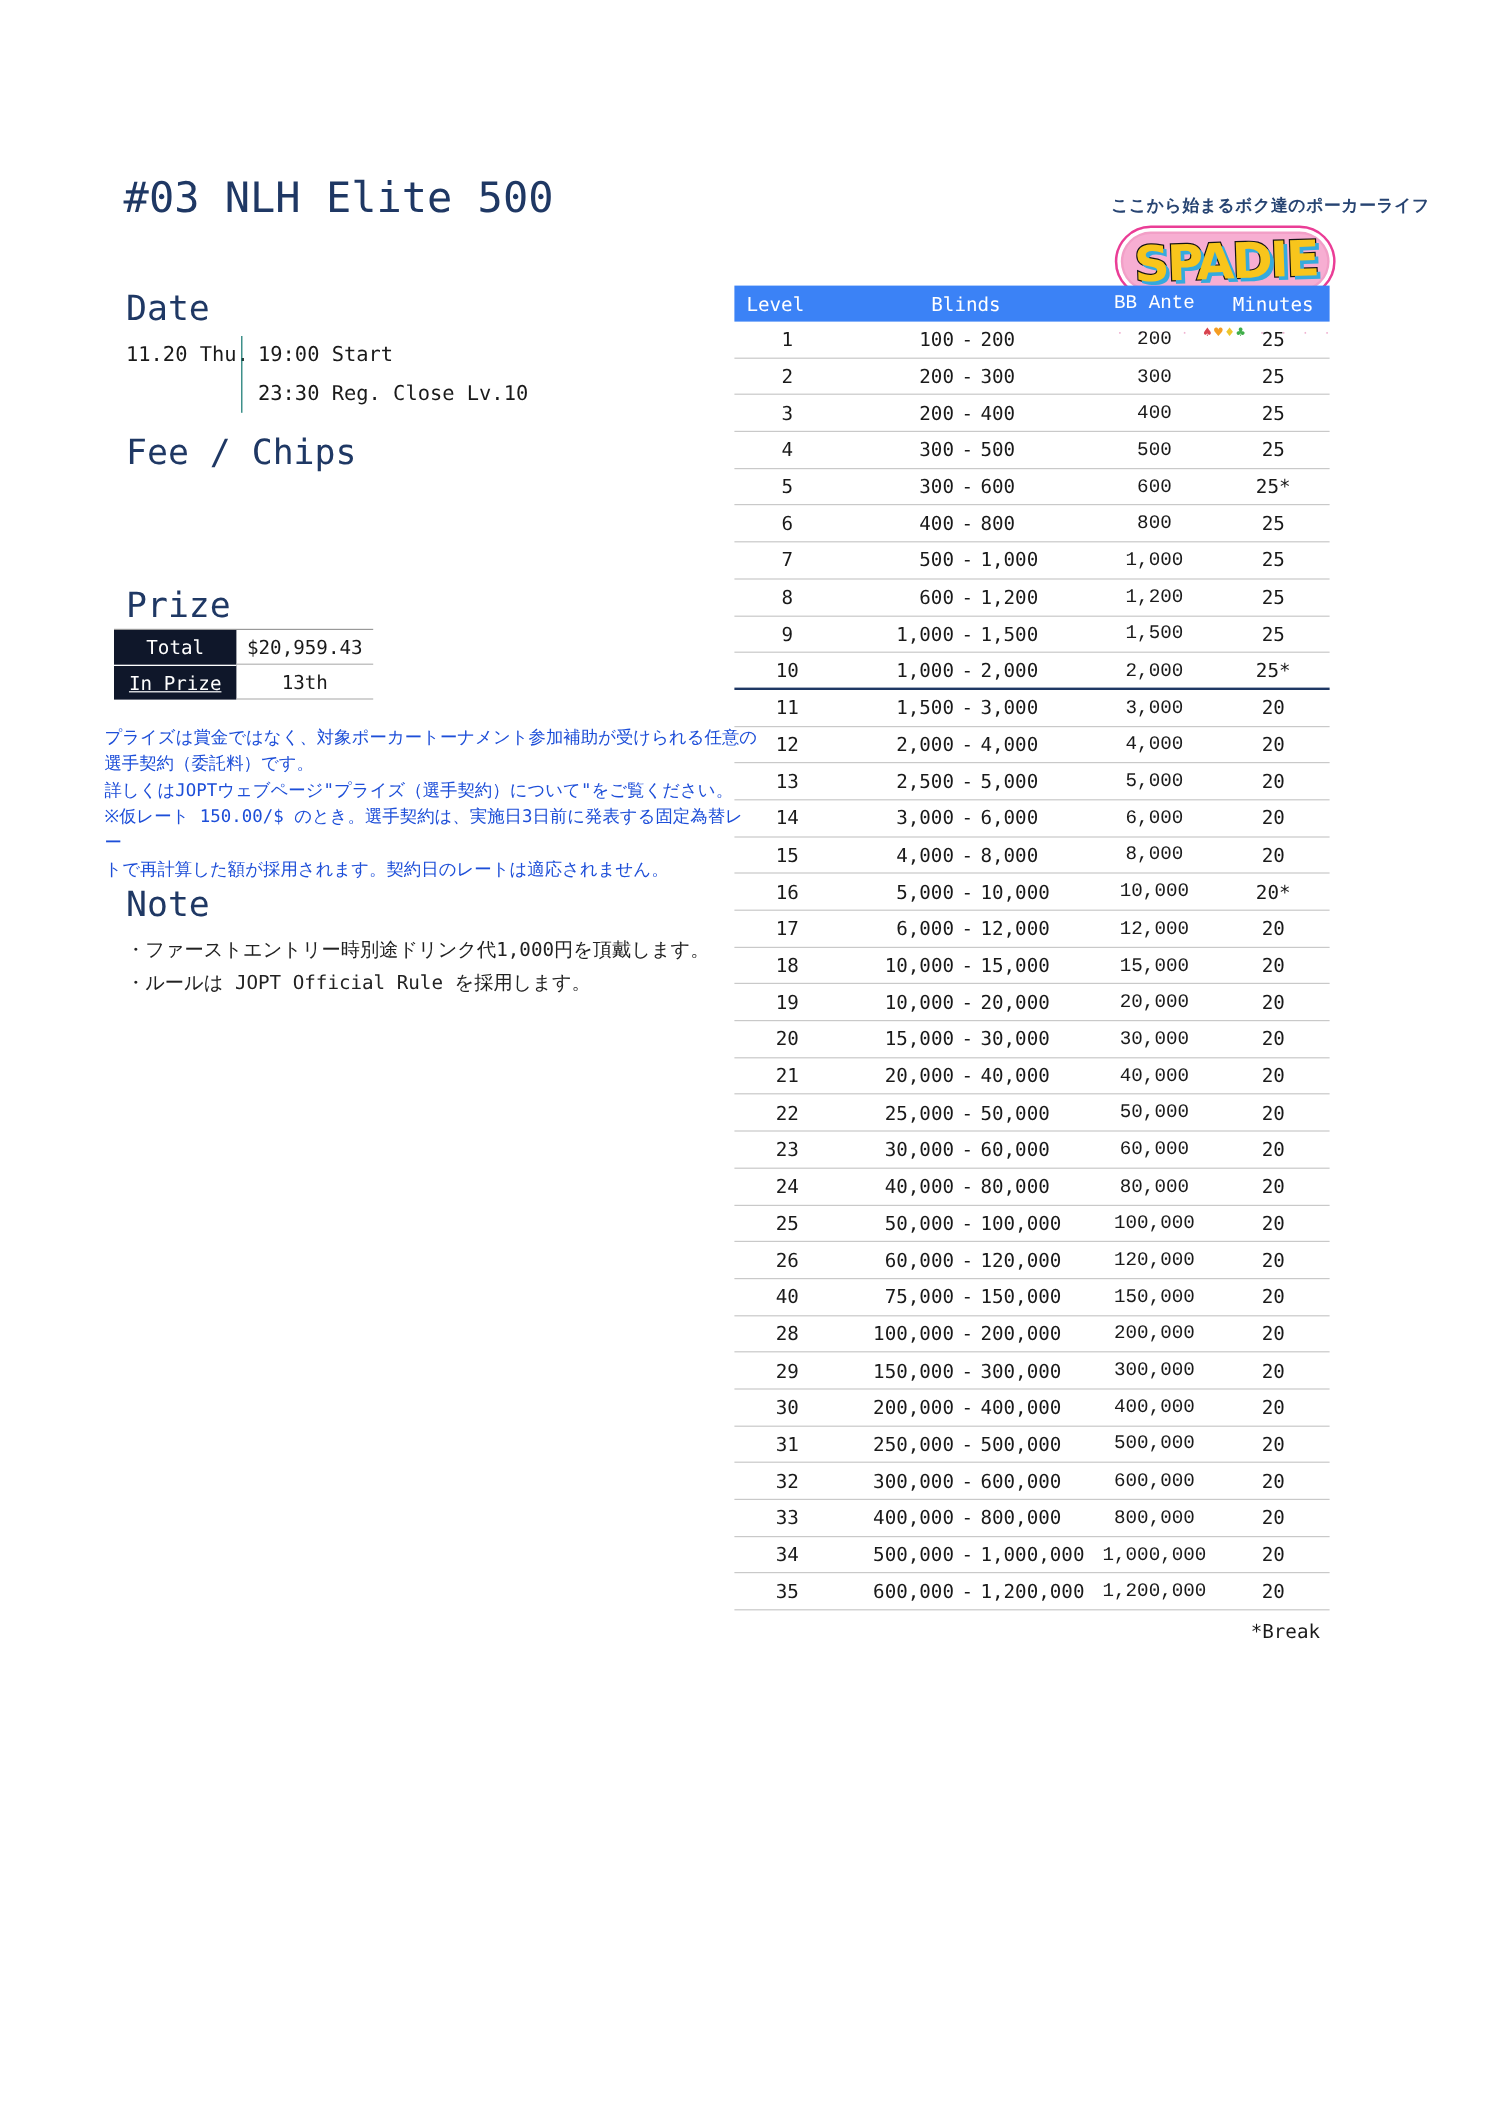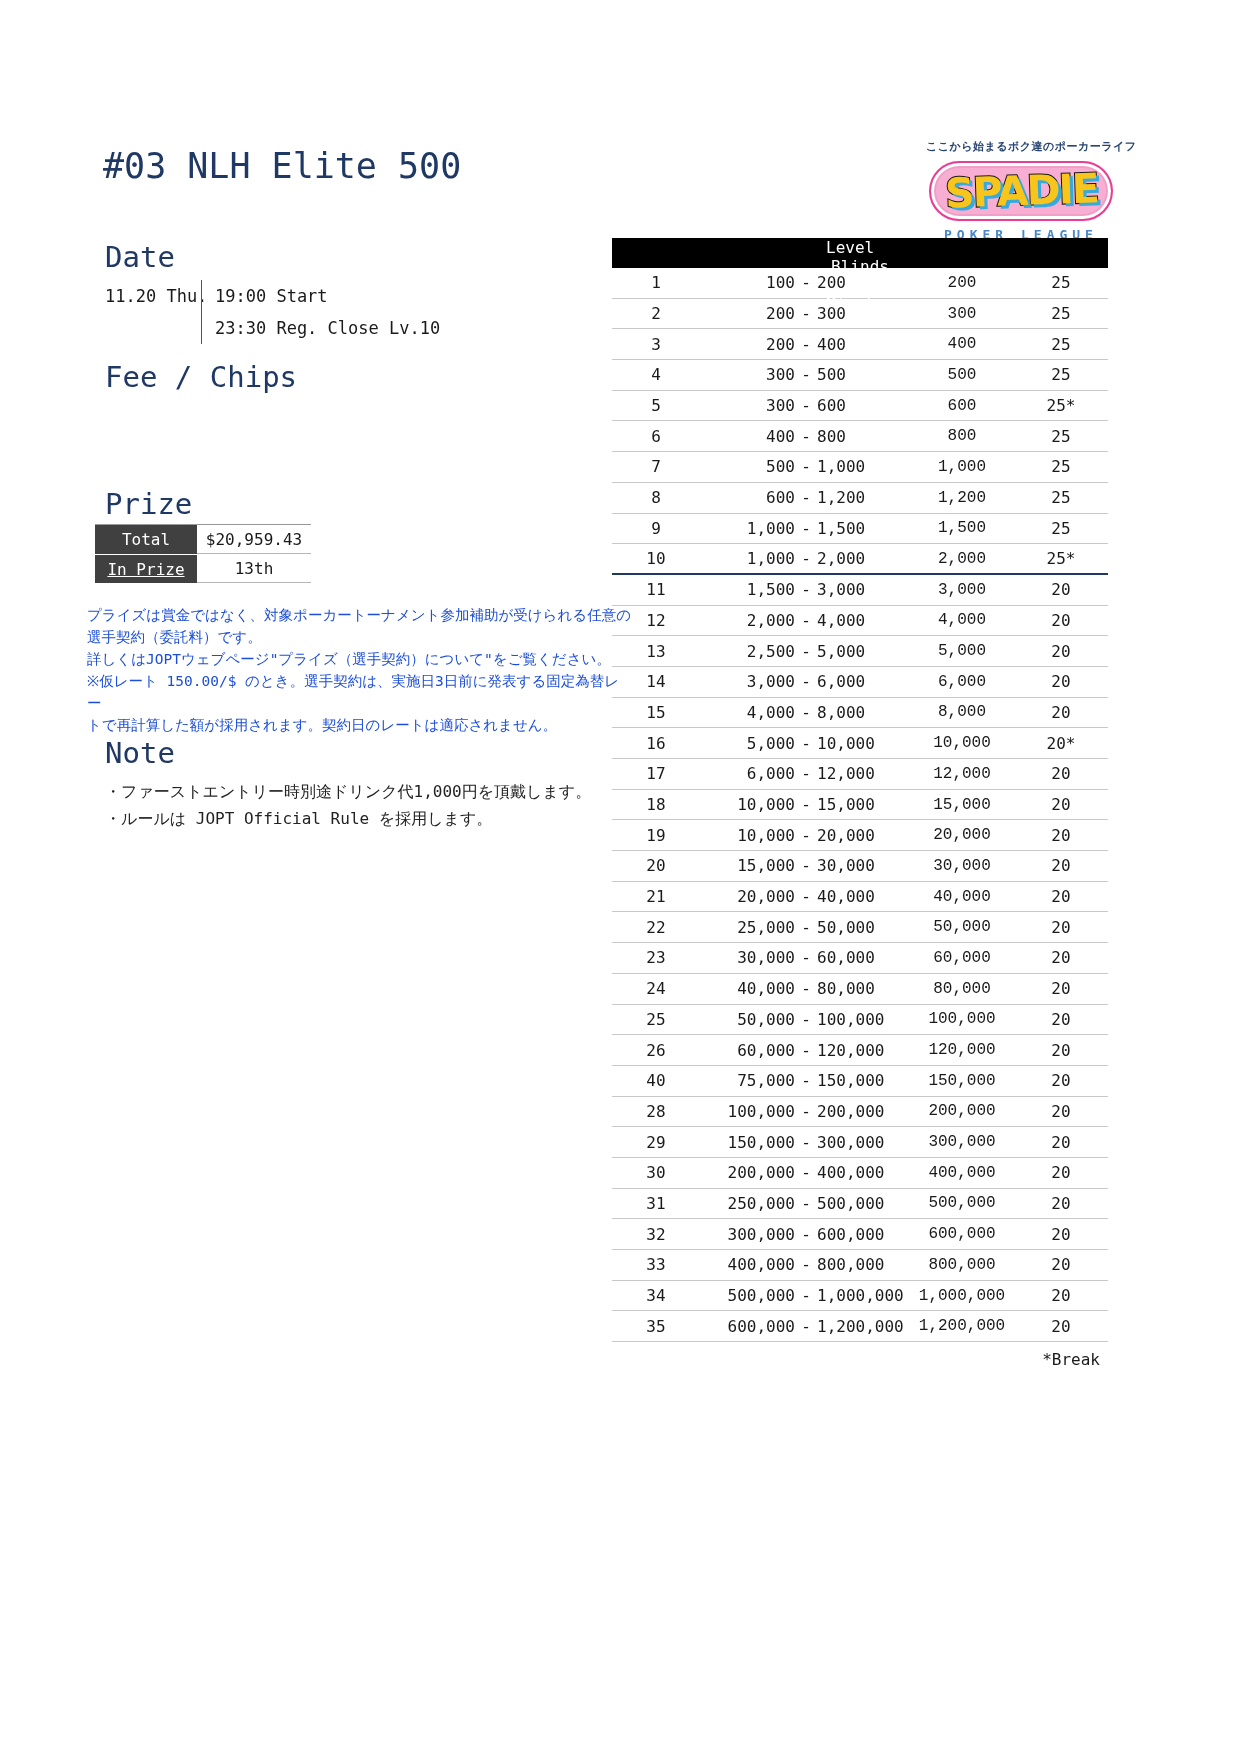--- a/index.html
+++ b/index.html
@@ -9,21 +9,21 @@
   }
 
   
   .title {
     position:absolute; left:103px; top:146px;
     font-size:35px; color:#1f3864; letter-spacing:0px; white-space:nowrap;
   }
 
   
   .logo { position:absolute; left:926px; top:139px; width:190px; text-align:center; }
-  .logo-tagline { font-size:11px; font-weight:bold; color:#274472; letter-spacing:0.5px; white-space:nowrap; }
+  .logo-tagline { font-size:14px; font-weight:bold; color:#274472; letter-spacing:0.5px; white-space:nowrap;margin-top:24px; }
   .logo-pill {
     position:relative; margin:7px auto 0; width:180px; height:56px; border-radius:30px;
     background:#f7aed2; border:2px solid #ea3d96;
     box-shadow: inset 0 0 0 3px #ffffff, inset 0 0 0 5px #f29fc7;
     display:flex; align-items:center; justify-content:center;
   }
   .logo-name {
     font-family:"DejaVu Sans","Liberation Sans",sans-serif;
     font-size:41px; font-weight:bold; color:#f8c51c;
     -webkit-text-stroke:2px #141414; paint-order:stroke fill;
@@ -50,21 +50,21 @@
   .kv { margin-top:8px; }
   .kv-row { display:flex; font-size:17px; line-height:31px; white-space:nowrap; }
   .kv-label { width:100px; }
 
   
   .sec-prize { position:absolute; left:95px; top:487px; width:216px; }
   .sec-prize .sec-h { margin-left:10px; }
   .prize-table { margin-top:3px; border-top:1px solid #999999; }
   .prize-row { display:flex; height:29px; }
   .prize-label {
-    width:102px; background:#404040; color:#ffffff; font-size:16px;
+    width:102px; background:#0f172a; color:#ffffff; font-size:16px;
     display:flex; align-items:center; justify-content:center; box-sizing:border-box;
   }
   .prize-row + .prize-row .prize-label { border-top:1px solid #ffffff;text-decoration:underline; }
   .prize-value {
     width:114px; font-size:16px; display:flex; align-items:center; justify-content:center;
     border-bottom:1px solid #b5b5b5; box-sizing:border-box;
   }
 
   
   .prize-note {
@@ -74,22 +74,22 @@
 
   
   .sec-note { position:absolute; left:105px; top:736px; }
   .note-items { margin-top:8px; font-size:16px; line-height:27px; color:#222222; }
   .note-items div { white-space:nowrap; }
 
   
   .sec-structure { position:absolute; left:612px; top:238px; width:496px; }
   .structure-h { border-bottom:2px solid #17375e; padding-bottom:1px; }
   .shead {
-    display:flex; background:#000000; color:#ffffff; height:30px;
-    align-items:center; font-size:16px;flex-direction:column;
+    display:flex; background:#3b82f6; color:#ffffff; height:30px;
+    align-items:center; font-size:16px;
   }
   .col-level   { width:88px;  text-align:center; }
   .col-ante    { width:104px; text-align:center;font-family:Liberation Mono, monospace; }
   .col-minutes { width:94px;  text-align:center; }
   .col-blinds  { width:210px; display:flex; justify-content:center; }
   .shead .col-level  { text-align:left; padding-left:10px; box-sizing:border-box; }
   .shead .col-blinds { display:block; text-align:center; }
   .srow {
     display:flex; height:30.7px; align-items:center; font-size:16px;
     border-bottom:1px solid #c9c9c9; box-sizing:border-box;

